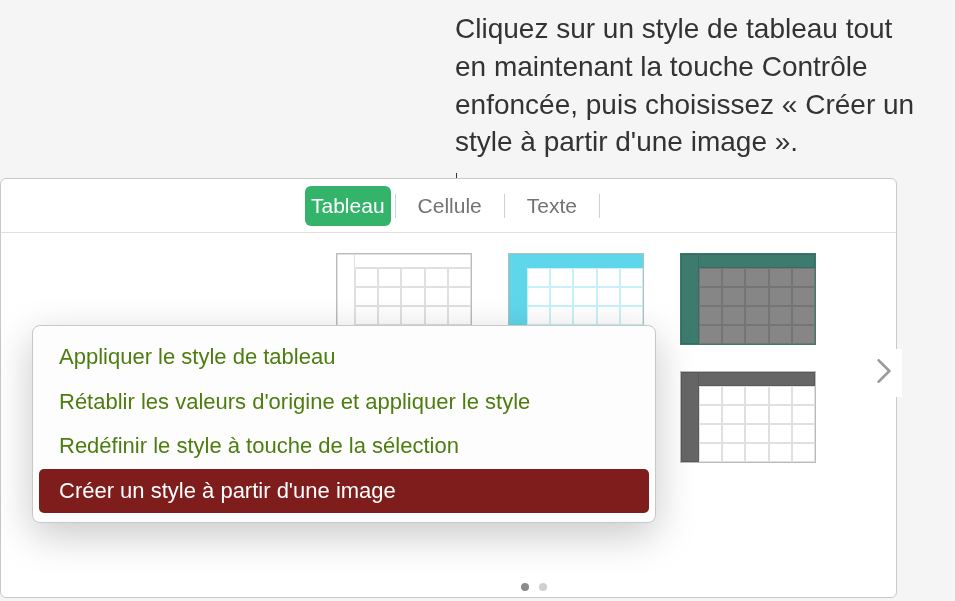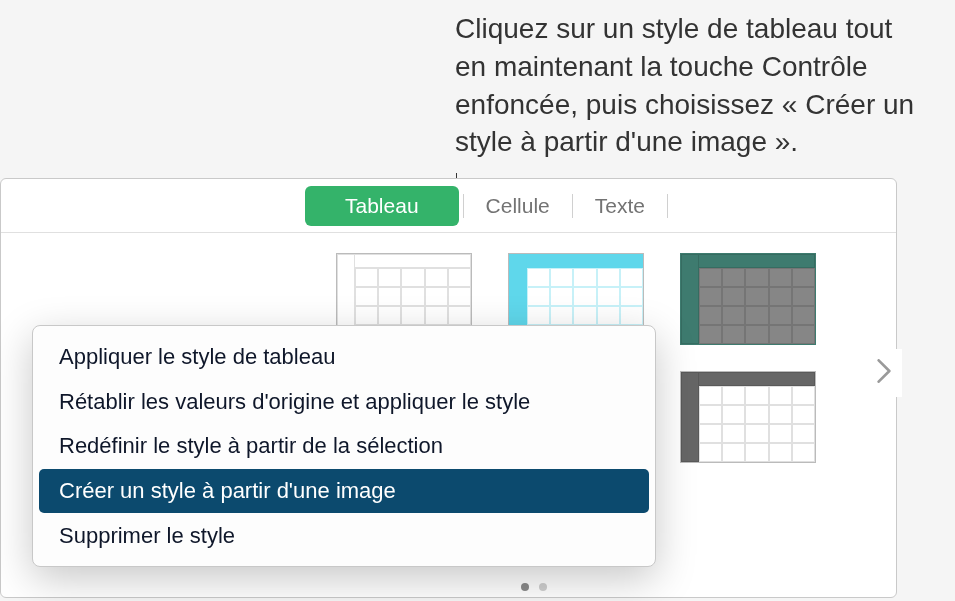--- a/index.html
+++ b/index.html
@@ -50,21 +50,21 @@
       padding: 10px 22px;
       font-size: 21px;
       color: #737373;
       position: relative;
       cursor: pointer;
     }
     .tab.active {
       background: #34b36a;
       color: #fff;
       border-radius: 6px;
-      padding: 8px 40px;
+      padding: 8px 6px;
       margin: 0 4px;
     }
     .tab-divider {
       width: 1px;
       height: 24px;
       background: #d0d0d0;
     }
     .thumbs-area {
       position: relative;
       padding: 20px 0 20px 335px;
@@ -121,28 +121,28 @@
       background: #fdfdfd;
       border: 1px solid #c8c8c8;
       border-radius: 8px;
       box-shadow: 0 12px 40px rgba(0,0,0,0.22);
       padding: 8px 0;
       z-index: 50;
     }
     .menu-item {
       padding: 7px 20px;
       font-size: 22px;
-      color: #0f172a;
+      color: #4d7c0f;
       cursor: pointer;
       margin: 1px 6px;
       border-radius: 5px;
       line-height: 1.35;
     }
     .menu-item.highlight {
-      background: #0c4a6e;
+      background: #7f1d1d;
       color: #fff;
     }
     .page-dots {
       position: absolute;
       bottom: 6px;
       left: 520px;
       display: flex;
       gap: 10px;
     }
     .dot { width: 8px; height: 8px; border-radius: 50%; background: #cfcfcf; }
@@ -283,16 +283,15 @@
 
   <div class="page-dots">
     <div class="dot active"></div>
     <div class="dot"></div>
   </div>
 </div>
 
 <div class="context-menu">
   <div class="menu-item">Appliquer le style de tableau</div>
   <div class="menu-item">Rétablir les valeurs d'origine et appliquer le style</div>
-  <div class="menu-item">Redéfinir le style à partir de la sélection</div>
+  <div class="menu-item">Redéfinir le style à touche de la sélection</div>
   <div class="menu-item highlight">Créer un style à partir d'une image</div>
-  <div class="menu-item">Supprimer le style</div>
 </div>
 
 </body></html>

